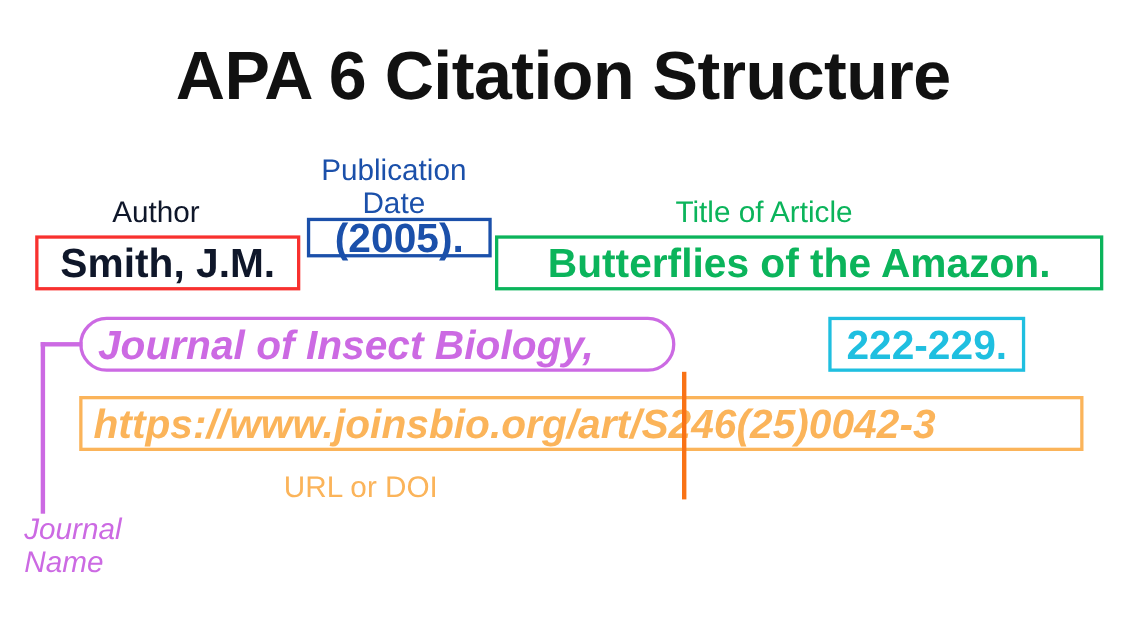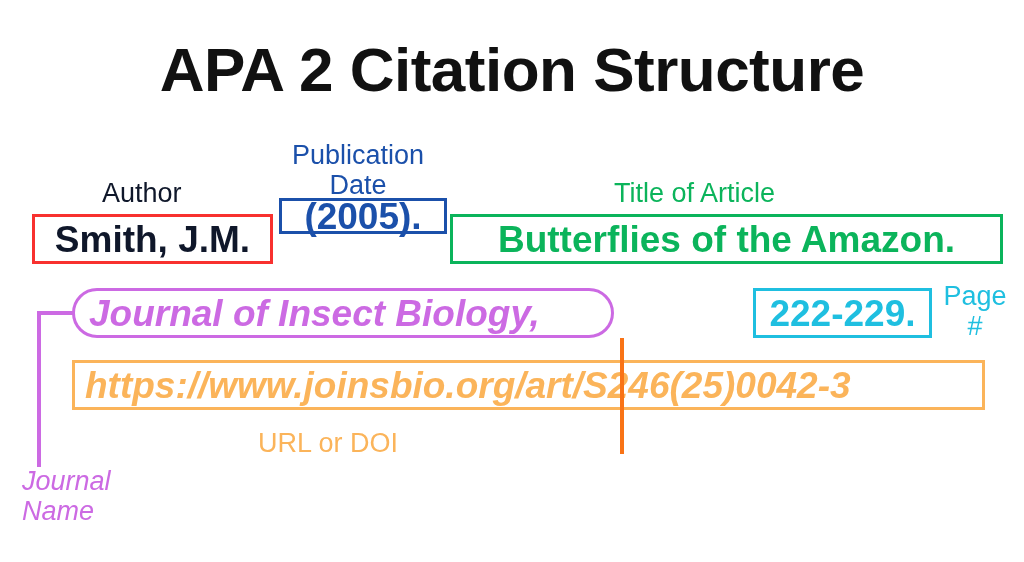--- a/index.html
+++ b/index.html
@@ -72,21 +72,21 @@
   .bg-journal { background: #CC6AE3; }
   .bg-volume  { background: #F97316; }
 
   .ital { font-style: italic; }
 </style>
 </head>
 <body>
 
 <div id="stage">
 
-  <div class="title">APA 2 Citation Structure</div>
+  <div class="title">APA 6 Citation Structure</div>
 
   <div class="label c-author" style="left:102px; top:178px;">Author</div>
 
   <div class="label c-title" style="left:614px; top:178px;">Title of Article</div>
 
   <div class="label wrap c-date" style="left:268px; top:140px; width:180px;">
     <span>Publication</span><br>
     <span>Date</span>
   </div>
 
@@ -94,24 +94,20 @@
 
   <div class="chunk c-date" style="left:279px; top:198px; width:168px; height:36px;text-align:right;">(2005).</div>
 
   <div class="chunk c-title" style="left:450px; top:214px; width:553px; height:50px;">Butterflies of the Amazon.</div>
 
   <div class="chunk c-journal ital" style="left:72px; top:288px; width:542px; height:50px; justify-content:flex-start; padding-left:14px;">Journal of Insect Biology,</div>
 
 
   <div class="chunk c-pages" style="left:753px; top:288px; width:179px; height:50px;">222-229.</div>
 
-  <div class="label wrap c-pages" style="left:940px; top:281px; width:70px;">
-    <span>Page</span><br>
-    <span>#</span>
-  </div>
 
   <div class="chunk c-url" style="left:72px; top:360px; width:913px; height:50px; justify-content:flex-start; padding-left:10px;font-style:italic;">https://www.joinsbio.org/art/S246(25)0042-3</div>
 
   <div class="label c-url" style="left:258px; top:428px;">URL or DOI</div>
 
   <div class="rule bg-journal" style="left:37px; top:311px; width:38px; height:4px;"></div>
   <div class="rule bg-journal" style="left:37px; top:311px; width:4px; height:156px;"></div>
 
   <div class="label ital c-journal wrap" style="left:22px; top:466px; width:140px; text-align:left;">
     <span>Journal</span><br>

